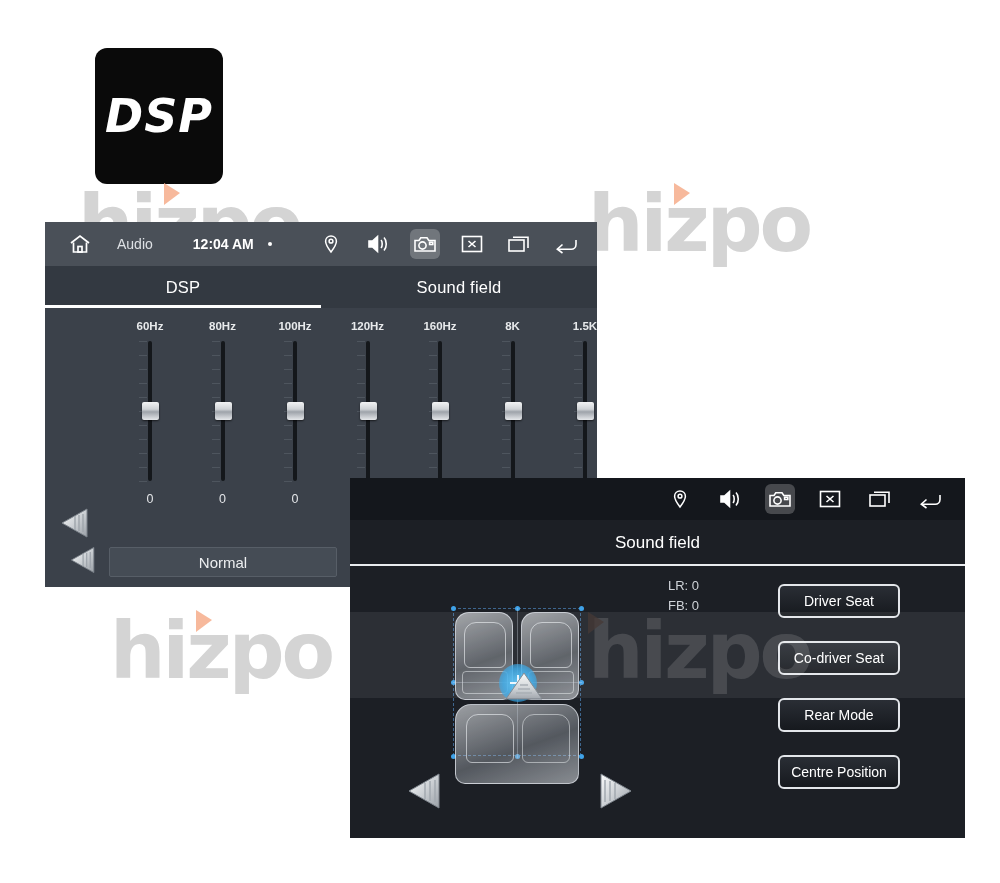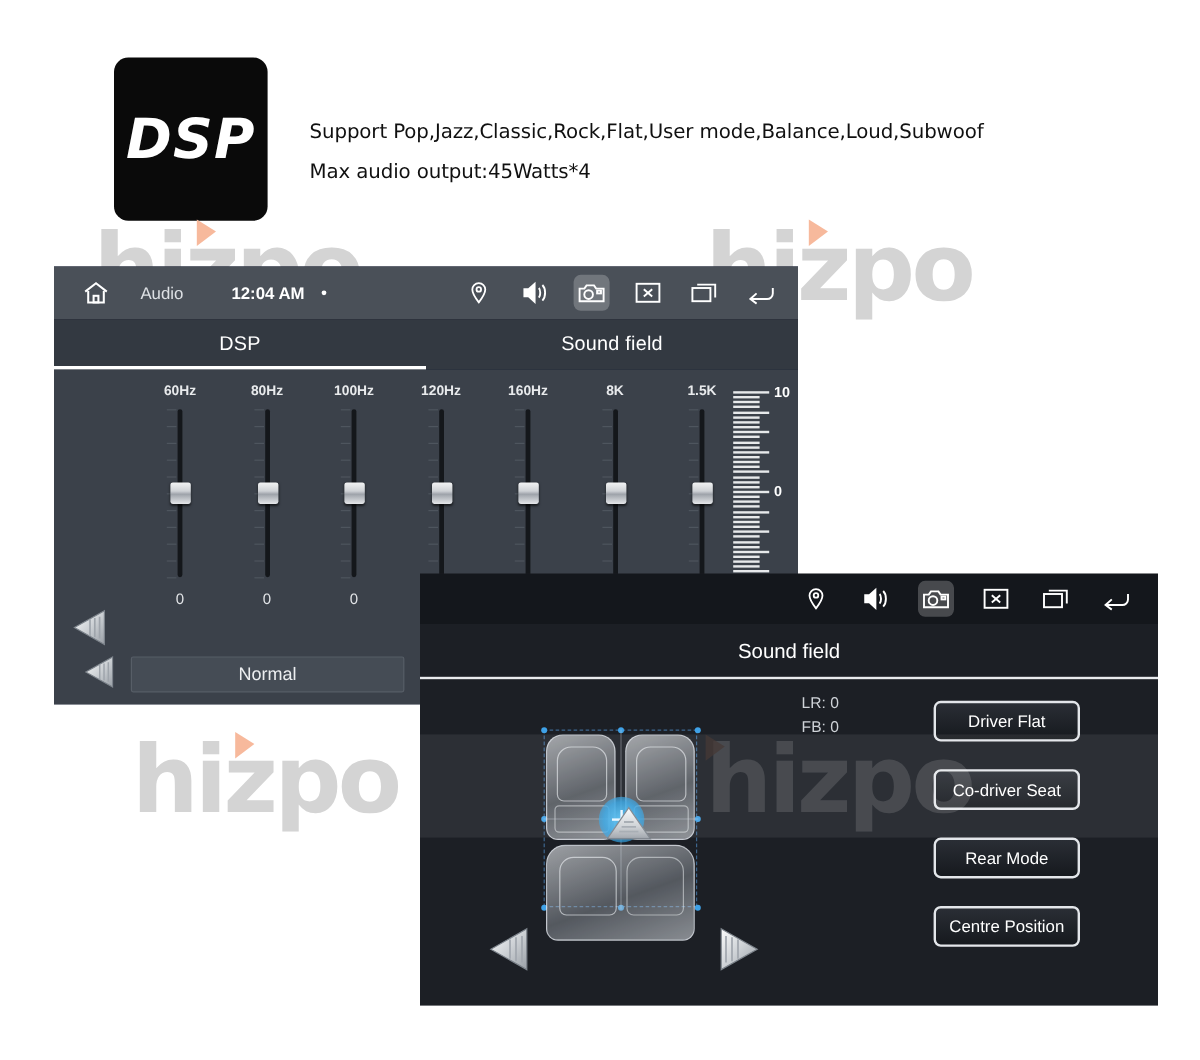--- a/index.html
+++ b/index.html
@@ -51,22 +51,22 @@
   .wm3 { left: 110px; top: 612px; }
   .wm3 .tri { left: 86px; top: -2px; }
   .wm4 { left: 588px; top: 612px; }
   .wm4 .tri { left: 86px; top: -2px; }
   .wm-over { z-index: 60; opacity: .13; color:#ffffff; }
   .wm-over .tri { border-left-color: #f07a3a; opacity:.75; }
 
   
   #dsp-panel {
     position: absolute; left: 45px; top: 222px;
-    width: 620px; height: 365px;
-    background: #0f172a; z-index: 10; overflow: hidden; text-align: center;
+    width: 552px; height: 365px;
+    background: #b91c1c; z-index: 10; overflow: hidden; text-align: center;
   }
   .statusbar {
     position: relative; height: 44px; background: #4a5058;
     display: flex; align-items: center; padding: 0 12px;
   }
   .sb-left { display: flex; align-items: center; gap: 0; }
   .sb-home { width: 46px; display:flex; justify-content:center; }
   .sb-label {
     color: #dde0e4; font-size: 14px; margin-left: 14px;
     font-family: "Liberation Sans", sans-serif;
@@ -294,24 +294,20 @@
     background: rgba(255,255,255,.075); z-index: 30;
   }
 </style>
 </head>
 <body>
 
 <div id="root">
 
   <div class="dsp-logo">
     <span class="dsp-logo-text">DSP</span>
-  </div>
-  <div class="blurb">
-    <div class="blurb-line">Support Pop,Jazz,Classic,Rock,Flat,User mode,Balance,Loud,Subwoof</div>
-    <div class="blurb-line">Max audio output:45Watts*4</div>
   </div>
 
   <div class="wm wm1">
     <span class="tri"></span>
     <span>hizpo</span>
   </div>
   <div class="wm wm2">
     <span class="tri"></span>
     <span>hizpo</span>
   </div>
@@ -743,21 +739,21 @@
       </div>
       <div class="nav-right">
         <svg width="42" height="44" viewBox="0 0 42 44">
           <path d="M38 22 L8 5 L8 39 Z" fill="url(#gR)" stroke="#7c838b" stroke-width="1"></path>
           <path d="M22 14 V30 M17 12 V32 M12 11 V33" stroke="#a3a9b0" stroke-width="1.5"></path>
         </svg>
       </div>
 
       <div class="sf-buttons">
         <div class="sf-btn">
-          <span>Driver Flat</span>
+          <span>Driver Seat</span>
         </div>
         <div class="sf-btn">
           <span>Co-driver Seat</span>
         </div>
         <div class="sf-btn">
           <span>Rear Mode</span>
         </div>
         <div class="sf-btn">
           <span>Centre Position</span>
         </div>

